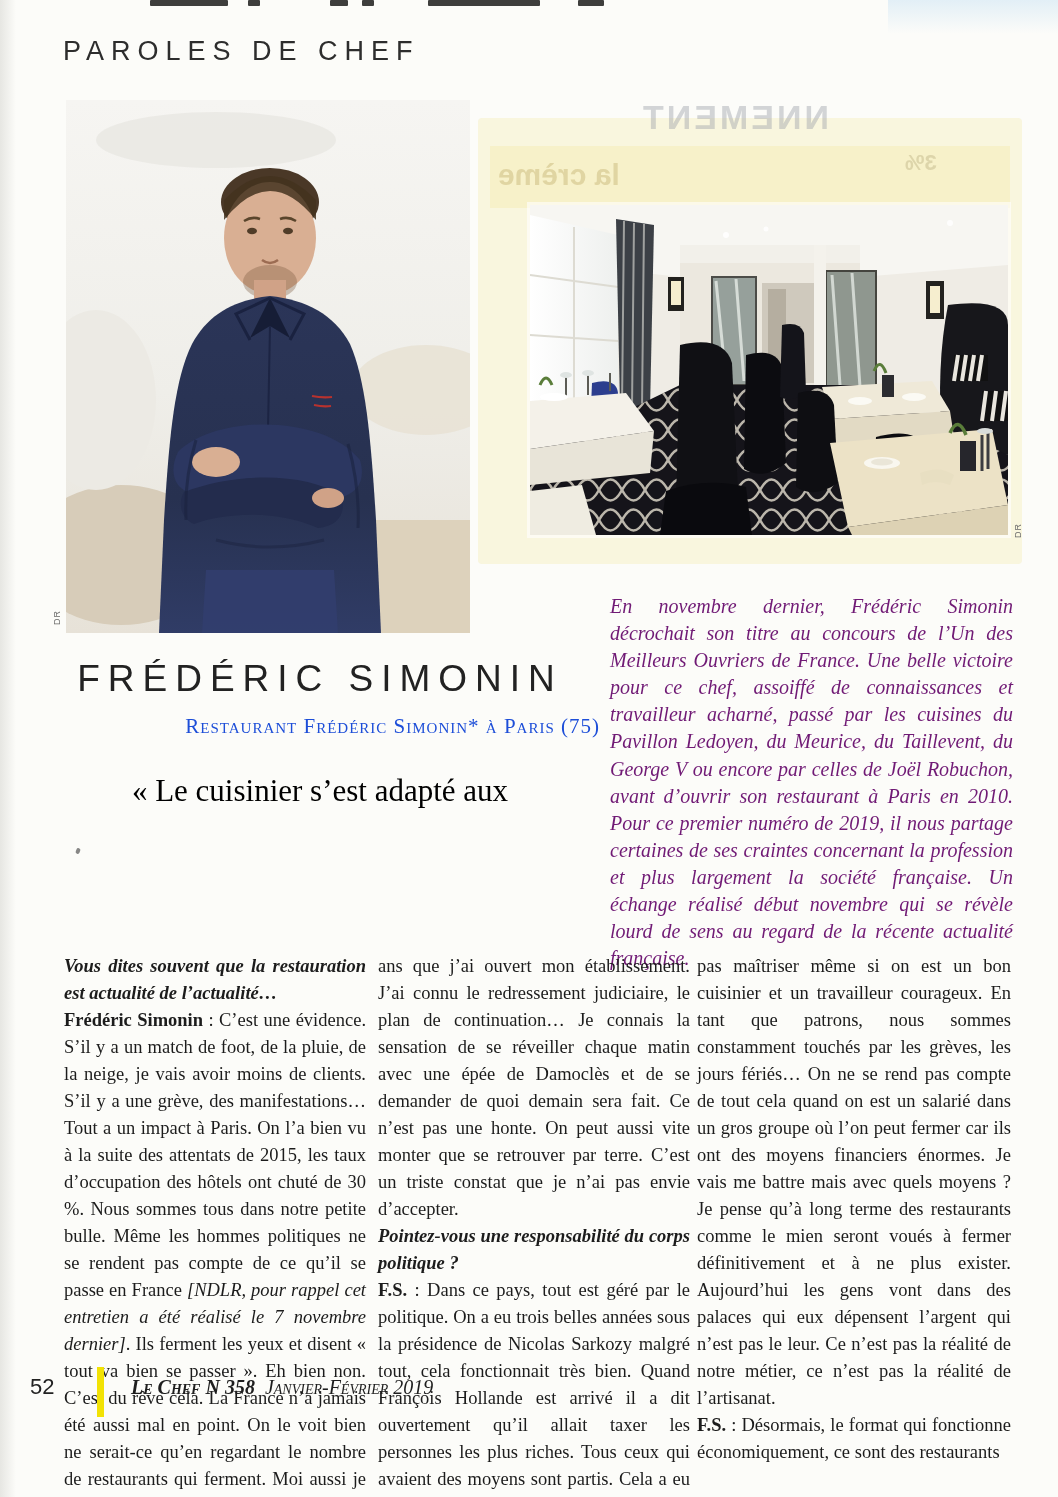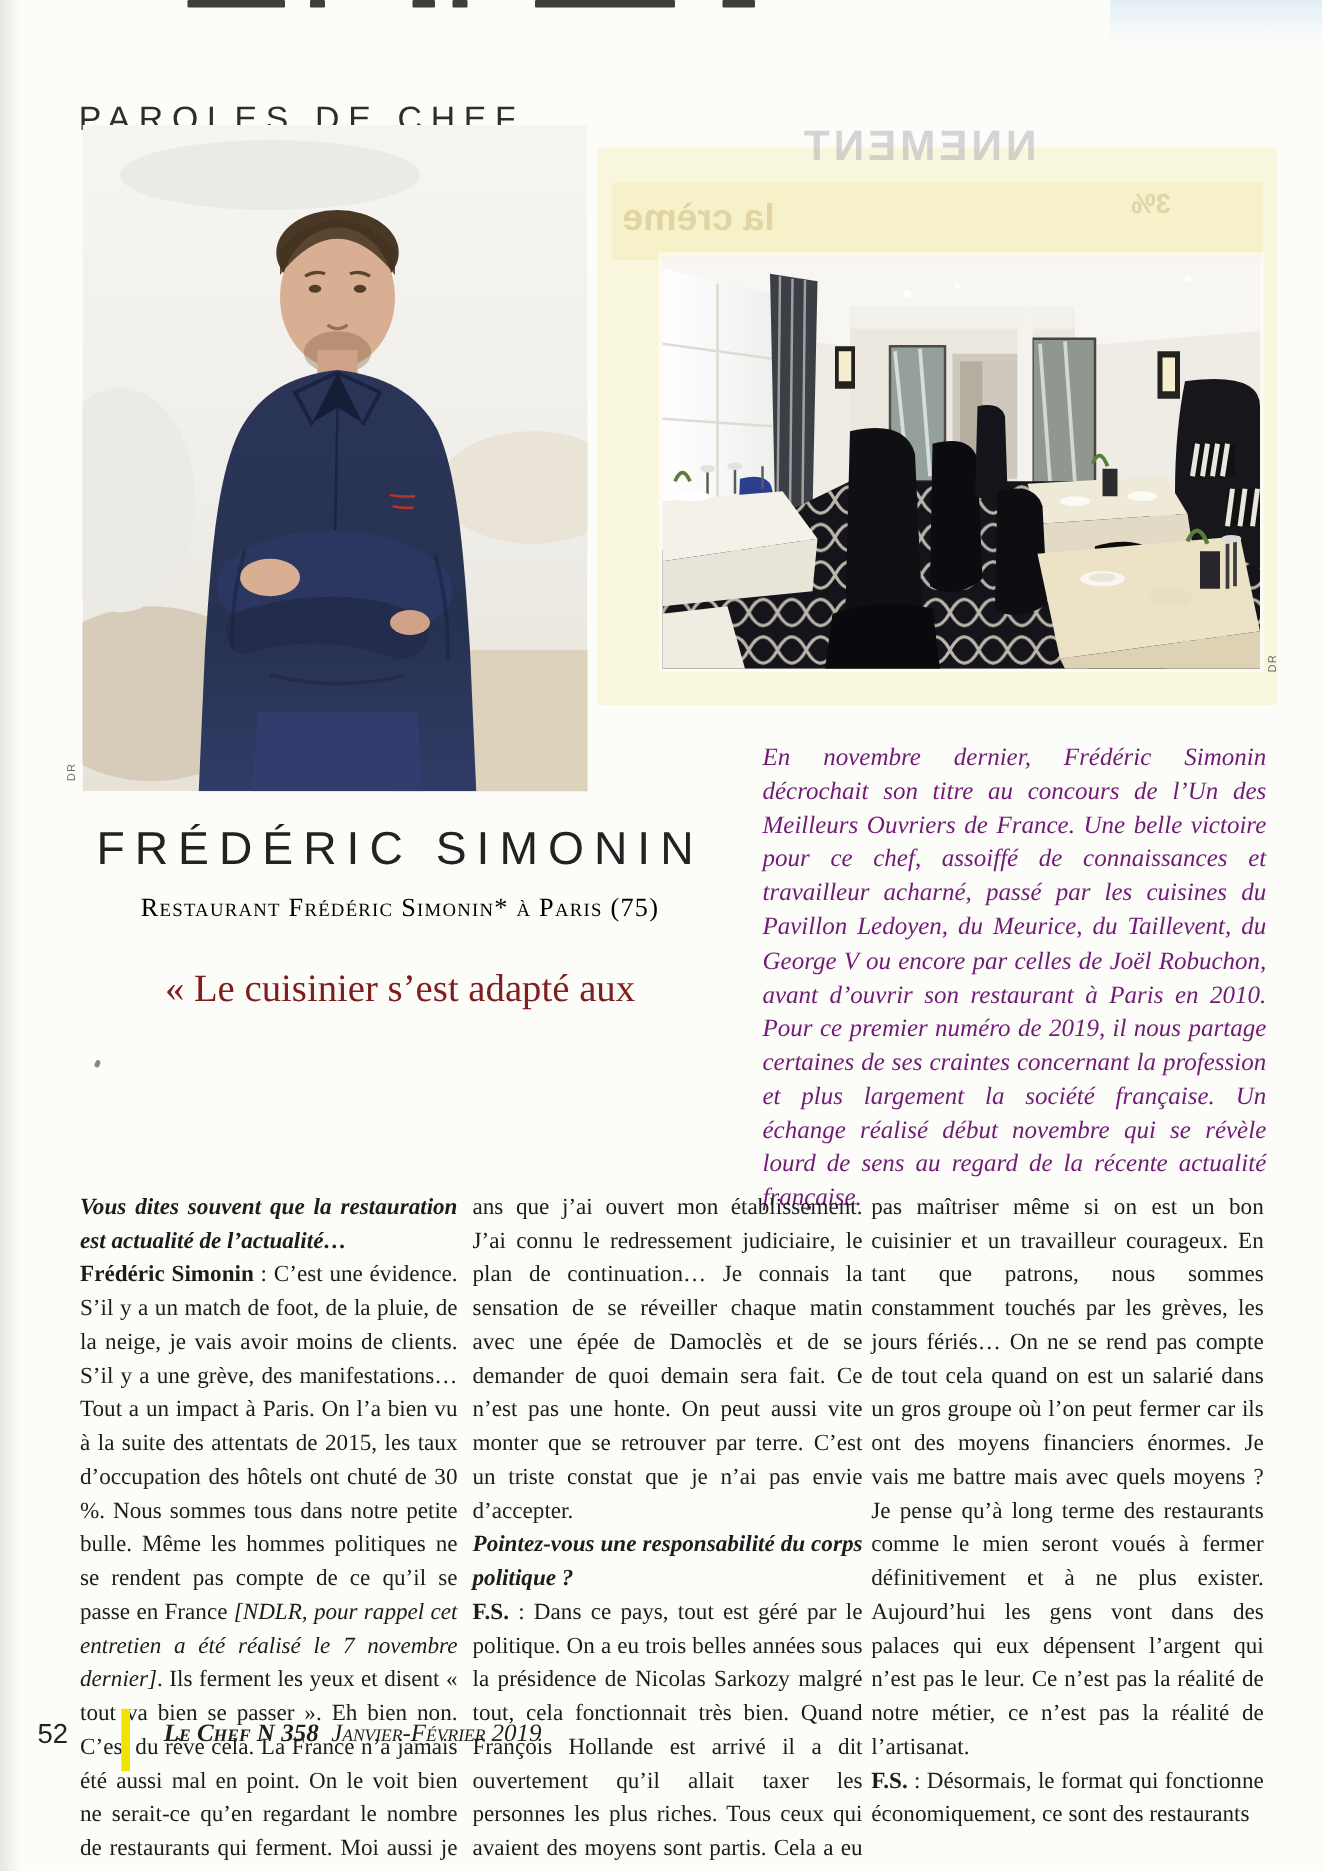--- a/index.html
+++ b/index.html
@@ -16,21 +16,20 @@
     background:linear-gradient(to right, rgba(190,190,184,.35), rgba(190,190,184,0));}
   .edge-top-right{position:absolute;right:0;top:0;width:170px;height:34px;
     background:linear-gradient(to bottom, rgba(205,228,244,.55), rgba(205,228,244,0));}
   .scan-dash{position:absolute;top:0;height:6px;background:#1c1c1c;opacity:.85;border-radius:1px;}
 
   .kicker{
     position:absolute;left:63px;top:36px;
     font-family:"Liberation Sans", sans-serif;
     font-size:27px;letter-spacing:7px;font-weight:400;color:#2d2d2d;
     white-space:nowrap;
-    margin-top:44px;
   }
 
   .chef-photo{position:absolute;left:66px;top:100px;width:404px;height:533px;}
   .chef-photo svg{display:block;}
 
   .ghost-band{
     position:absolute;left:478px;top:118px;width:544px;height:446px;
     background:rgba(246,240,196,.5);
     border-radius:4px;
   }
@@ -65,25 +64,25 @@
 
   .title-block{position:absolute;left:40px;top:658px;width:560px;text-align:center;}
   .chef-name{
     font-family:"Liberation Sans", sans-serif;
     font-weight:300;font-size:37px;letter-spacing:8px;color:#222;
     white-space:nowrap;
   }
   .chef-sub{
     margin-top:14px;
     font-variant:small-caps;
-    font-size:21px;letter-spacing:1px;color:#000000;
+    font-size:21px;letter-spacing:1px;color:#1d4ed8;text-align:right;
   }
   .chef-quote{
     margin-top:30px;
-    font-size:31px;line-height:1.42;color:#7f1d1d;
+    font-size:31px;line-height:1.42;color:#000000;
   }
   .quote-artifact{position:absolute;left:76px;top:848px;width:4px;height:6px;
     background:#555;transform:rotate(20deg);border-radius:2px;opacity:.7;}
 
   .intro{
     position:absolute;left:610px;top:593px;width:403px;
     font-style:italic;font-size:20px;line-height:27.1px;
     text-align:justify;color:#701a75;
   }
 

